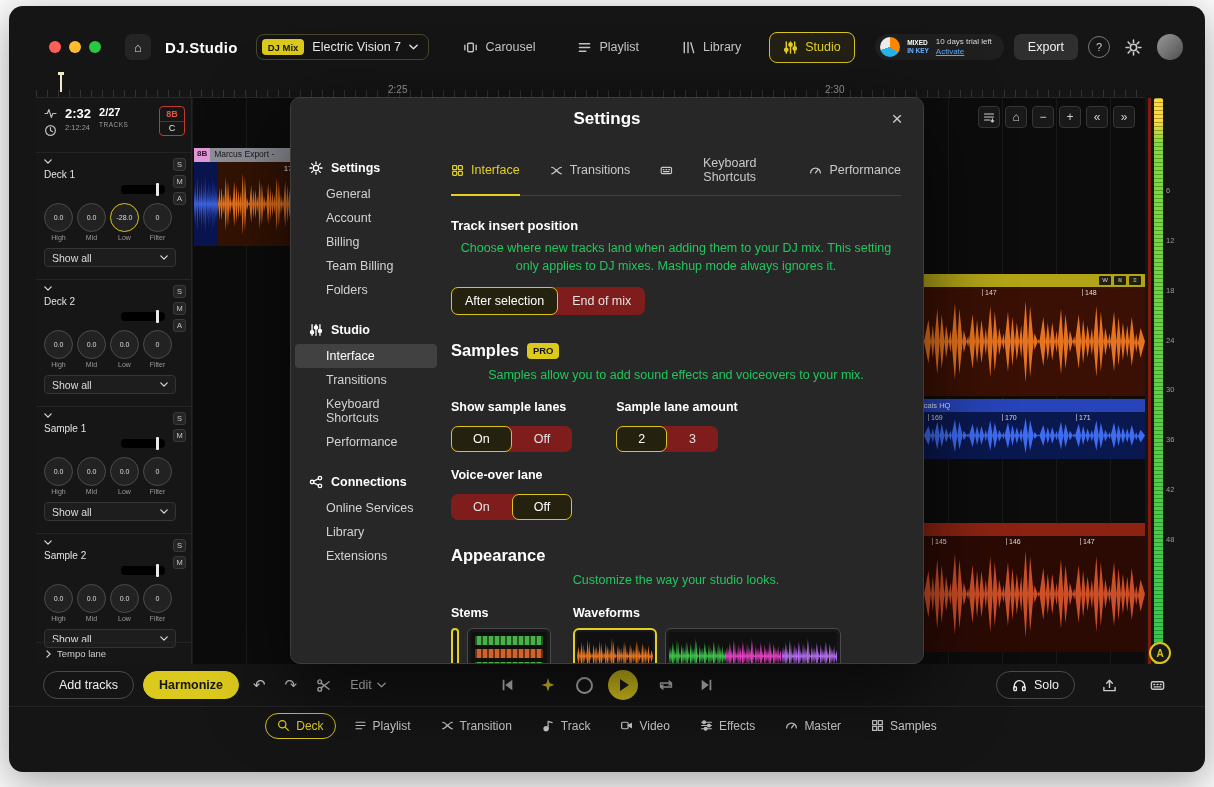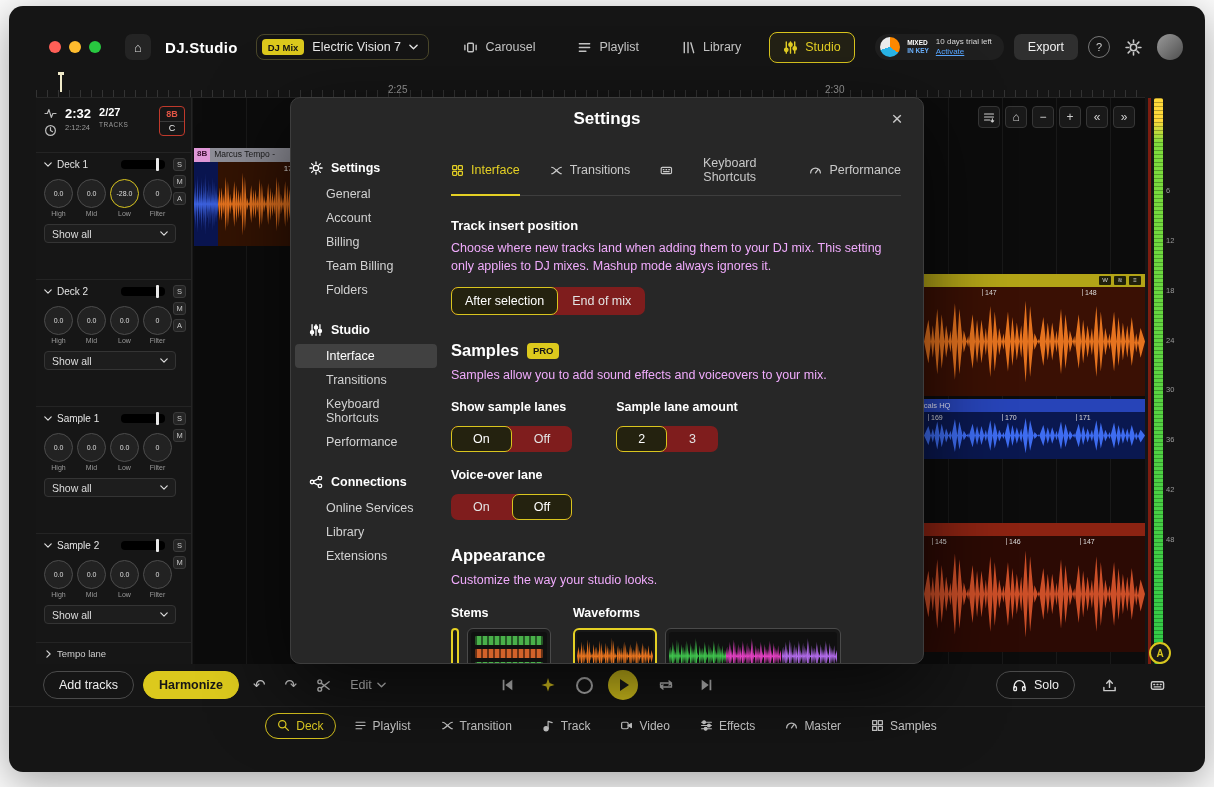--- a/index.html
+++ b/index.html
@@ -44,21 +44,21 @@
   .minfo { height:54px; display:flex; gap:8px; padding:8px 6px 0 8px; align-items:flex-start; }
   .micons { display:flex; flex-direction:column; gap:5px; color:#bcbcbc; padding-top:2px; }
   .mtime .big { font-size:13px; font-weight:bold; color:#fff; }
   .mtime .sm { font-size:7.5px; color:#9a9a9a; margin-top:2px; }
   .mtracks .big { font-size:11px; font-weight:bold; color:#fff; }
   .mtracks .sm { font-size:6.5px; color:#9a9a9a; letter-spacing:.5px; margin-top:3px; }
   .keybox { margin-left:auto; width:26px; border:1px solid #c0392b; border-radius:4px; text-align:center; padding:2px 0; }
   .keybox .kt { font-size:9px; font-weight:bold; color:#e05545; display:block; }
   .keybox .kb { font-size:9px; color:#e8e8e8; display:block; border-top:1px solid #3a3a3a; margin-top:2px; padding-top:1px; }
   .msec { position:relative; height:127px; border-top:1px solid #242424; padding:6px 6px 0 8px; }
-  .msec-head { display:flex; align-items:center; gap:5px; }
+  .msec-head { display:flex; align-items:flex-start; gap:5px;flex-direction:column; }
   .msec-title { font-size:10px; color:#e4e4e4; }
   .fader { width:44px; height:9px; background:#000; border-radius:4px; margin-left:auto; margin-right:20px; position:relative; }
   .fader::after { content:""; position:absolute; right:6px; top:-2px; width:3px; height:13px; background:#e8e8e8; border-radius:1px; }
   .sma { position:absolute; right:5px; top:5px; display:flex; flex-direction:column; gap:4px; }
   .smab { width:13px; height:13px; background:#252525; border:1px solid #3a3a3a; border-radius:3px; font-size:7.5px; color:#c8c8c8; display:flex; align-items:center; justify-content:center; }
   .knobrow { display:flex; gap:4px; margin-top:9px; padding-right:16px; }
   .kcell { display:flex; flex-direction:column; align-items:center; gap:2px; width:31px; }
   .knob { width:29px; height:29px; border-radius:50%; background:#222; border:1.5px solid #4c4c4c; display:flex; align-items:center; justify-content:center; font-size:7px; color:#ddd; }
   .knob.hl { border-color:#d9c51e; }
   .klab { font-size:7px; color:#9a9a9a; }
@@ -114,21 +114,21 @@
   .m-nav { width:150px; padding-top:14px; font-size:12.5px; flex-shrink:0; }
   .ngh { display:flex; align-items:center; gap:8px; padding:7px 10px 7px 18px; color:#fff; font-weight:bold; }
   .ngh.sp { margin-top:14px; }
   .nitem { display:block; width:calc(100% - 8px); margin:0 4px; text-align:left; padding:5px 10px 5px 31px; color:#d2d2d2; border-radius:4px; }
   .nitem.active { background:#414141; color:#fff; }
   .m-content { flex:1; padding:0 22px 16px 10px; overflow:hidden; }
   .tabs { display:flex; gap:30px; padding-top:16px; border-bottom:1px solid #3e3e3e; }
   .tab { display:flex; align-items:center; gap:7px; padding-bottom:10px; font-size:12.5px; color:#c9c9c9; border-bottom:2px solid transparent; margin-bottom:-1px; }
   .tab.active { color:#e4d024; border-bottom-color:#e4d024; }
   .sect-h3 { font-size:13px; font-weight:bold; color:#fff; margin-top:22px; }
-  .desc { font-size:12.5px; color:#f0abfc; line-height:1.45; margin-top:6px; max-width:470px; }
+  .desc { font-size:12.5px; color:#22c55e; line-height:1.45; margin-top:6px; max-width:470px;text-align:center; }
   .seg { display:inline-flex; background:#7f1d1d; border-radius:7px; margin-top:12px; }
   .seg .opt { padding:6px 13px; font-size:12.5px; color:#e3e3e3; border:1px solid transparent; border-radius:7px; }
   .seg .opt.sel { background:#24220f; border-color:#d9c51e; color:#fff; }
   .seg.small .opt { padding:5px 21px;text-align:right; }
   .h2row { display:flex; align-items:center; gap:8px; margin-top:26px; }
   .sect-h2 { font-size:16.5px; font-weight:bold; color:#fff; }
   .cols { display:flex; gap:44px; margin-top:16px; }
   .collab { font-size:12.5px; font-weight:bold; color:#fff; }
   .thumbrow { display:flex; gap:22px; margin-top:16px; }
   .thumbgrp { display:flex; gap:8px; margin-top:8px; }
@@ -484,21 +484,21 @@
           <span>«</span>
         </button>
       <button class="tlbtn">
           <span>»</span>
         </button>
     </div>
 
     <div class="track-marcus">
       <div class="tm-head">
         <span class="tm-key">8B</span>
-        <span class="tm-title">Marcus Tempo -</span>
+        <span class="tm-title">Marcus Export -</span>
       </div>
       <div class="tm-body">
         <svg class="wave" style="color:#e5731f">
             <use href="#wave"></use>
           </svg>
         <div class="tm-blue">
           <svg class="wave" style="color:#3e63e0">
               <use href="#wave"></use>
             </svg>
         </div>

